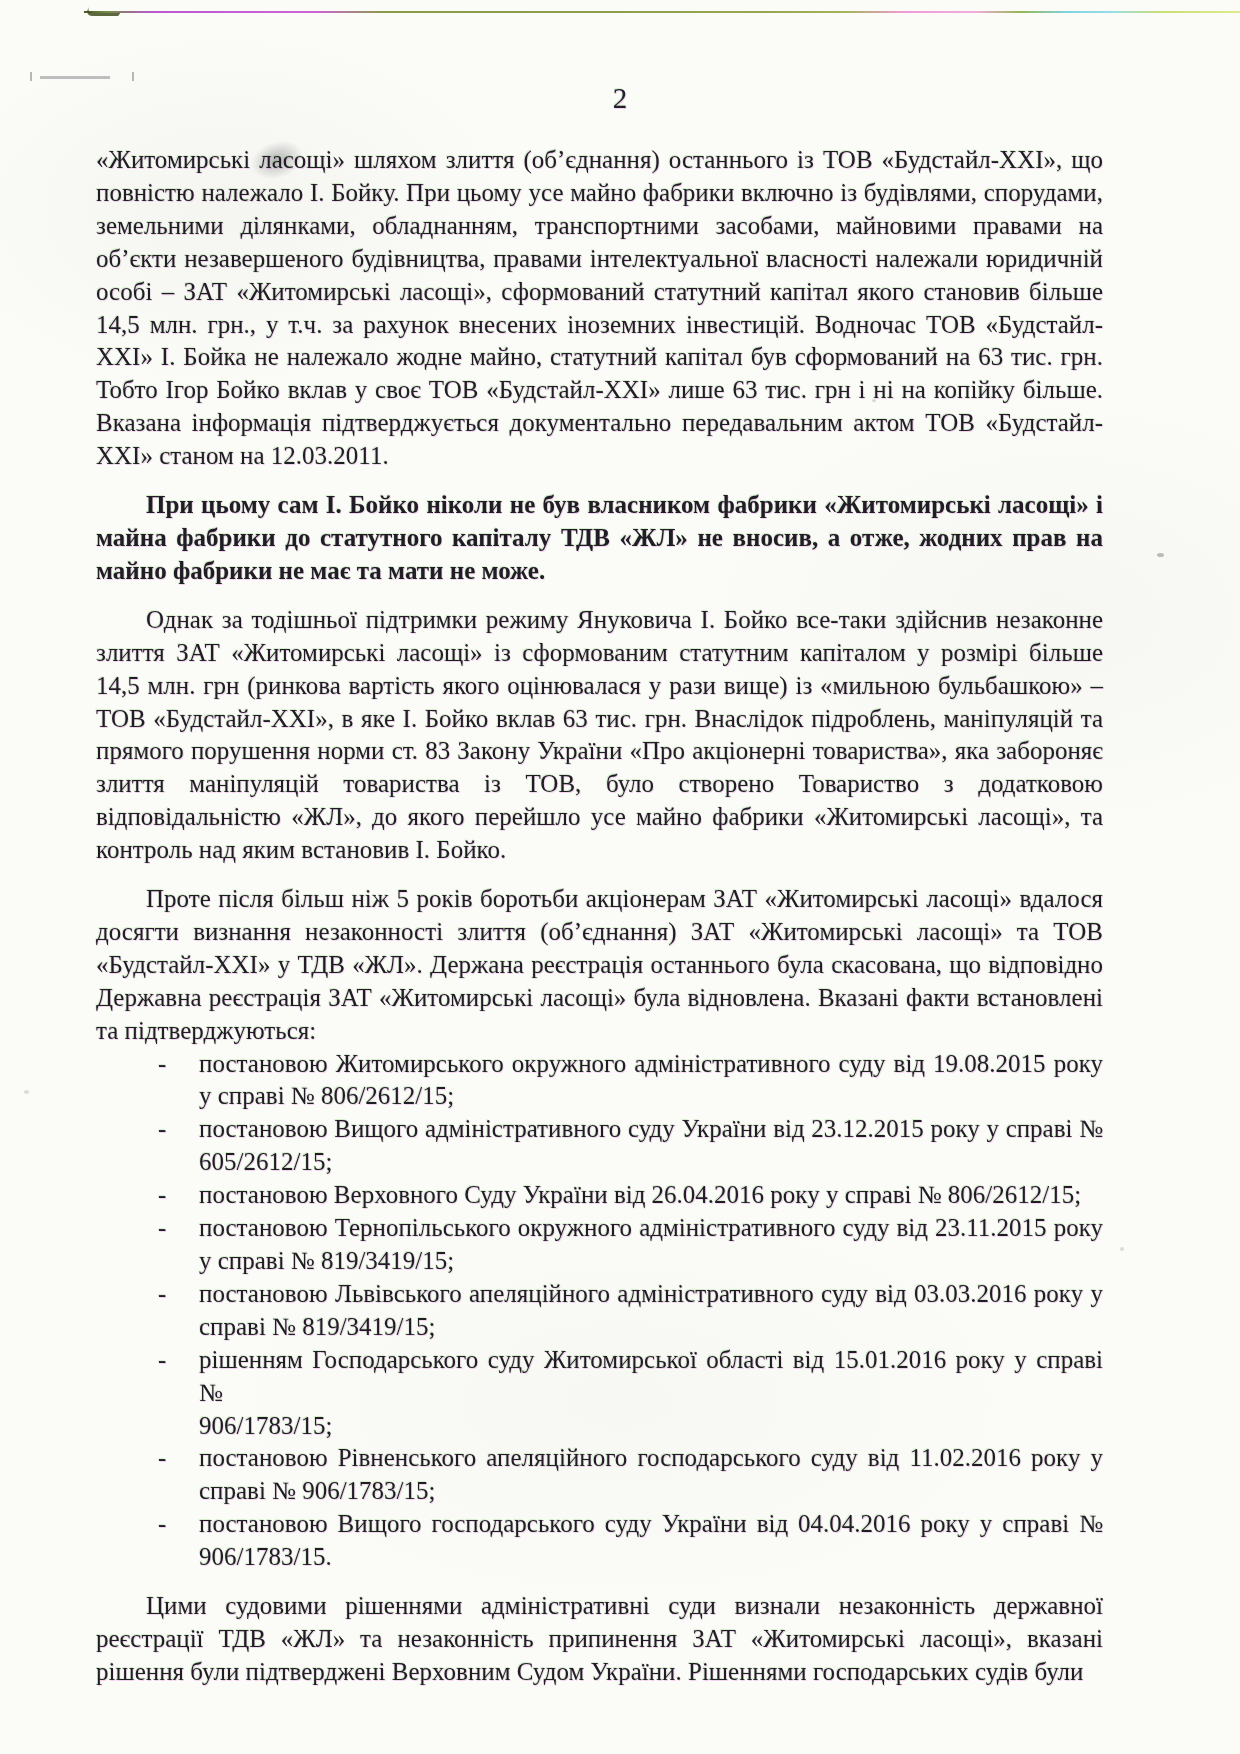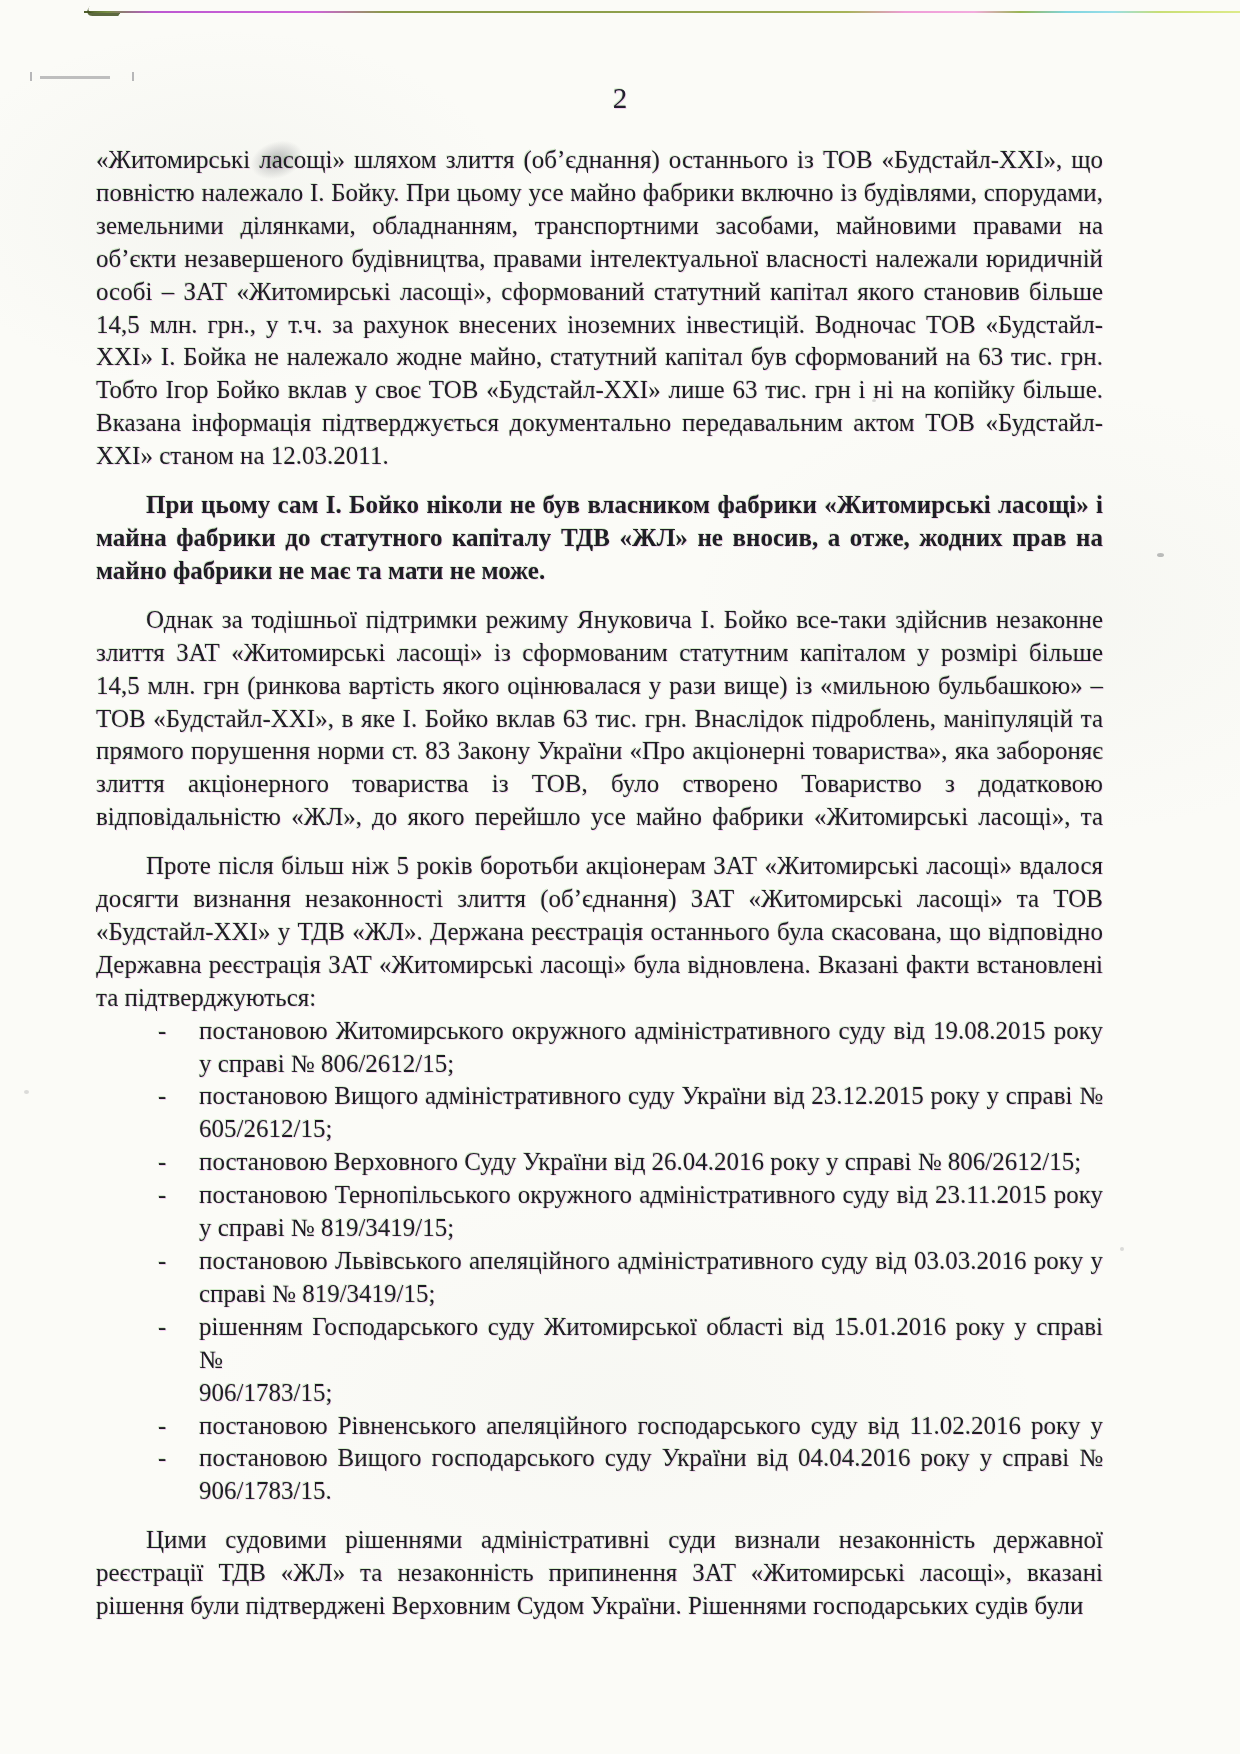--- a/index.html
+++ b/index.html
@@ -169,22 +169,23 @@
       <div class="line first-indent">При цьому сам І. Бойко ніколи не був власником фабрики «Житомирські ласощі» і</div>
       <div class="line">майна фабрики до статутного капіталу ТДВ «ЖЛ» не вносив, а отже, жодних прав на</div>
       <div class="line last">майно фабрики не має та мати не може.</div>
     </div>
     <div class="para">
       <div class="line first-indent">Однак за тодішньої підтримки режиму Януковича І. Бойко все-таки здійснив незаконне</div>
       <div class="line">злиття ЗАТ «Житомирські ласощі» із сформованим статутним капіталом у розмірі більше</div>
       <div class="line">14,5 млн. грн (ринкова вартість якого оцінювалася у рази вище) із «мильною бульбашкою» –</div>
       <div class="line">ТОВ «Будстайл-ХХІ», в яке І. Бойко вклав 63 тис. грн. Внаслідок підроблень, маніпуляцій та</div>
       <div class="line">прямого порушення норми ст. 83 Закону України «Про акціонерні товариства», яка забороняє</div>
-      <div class="line">злиття акціонерного товариства із ТОВ, було створено Товариство з додатковою</div>
+      <div class="line">злиття маніпуляцій товариства із ТОВ, було створено Товариство з додатковою</div>
       <div class="line">відповідальністю «ЖЛ», до якого перейшло усе майно фабрики «Житомирські ласощі», та</div>
+      <div class="line last">контроль над яким встановив І. Бойко.</div>
     </div>
     <div class="para">
       <div class="line first-indent">Проте після більш ніж 5 років боротьби акціонерам ЗАТ «Житомирські ласощі» вдалося</div>
       <div class="line">досягти визнання незаконності злиття (об’єднання) ЗАТ «Житомирські ласощі» та ТОВ</div>
       <div class="line">«Будстайл-ХХІ» у ТДВ «ЖЛ». Держана реєстрація останнього була скасована, що відповідно</div>
       <div class="line">Державна реєстрація ЗАТ «Житомирські ласощі» була відновлена. Вказані факти встановлені</div>
       <div class="line last">та підтверджуються:</div>
     </div>
     <div>
       <div class="list-item">
@@ -212,20 +213,21 @@
         <div class="line last">справі № 819/3419/15;</div>
       </div>
       <div class="list-item">
         <span class="marker">-</span>
         <div class="line">рішенням Господарського суду Житомирської області від 15.01.2016 року у справі №</div>
         <div class="line last">906/1783/15;</div>
       </div>
       <div class="list-item">
         <span class="marker">-</span>
         <div class="line">постановою Рівненського апеляційного господарського суду від 11.02.2016 року у</div>
+        <div class="line last">справі № 906/1783/15;</div>
       </div>
       <div class="list-item">
         <span class="marker">-</span>
         <div class="line">постановою Вищого господарського суду України від 04.04.2016 року у справі №</div>
         <div class="line last">906/1783/15.</div>
       </div>
     </div>
     <div class="para">
       <div class="line first-indent">Цими судовими рішеннями адміністративні суди визнали незаконність державної</div>
       <div class="line">реєстрації ТДВ «ЖЛ» та незаконність припинення ЗАТ «Житомирські ласощі», вказані</div>

